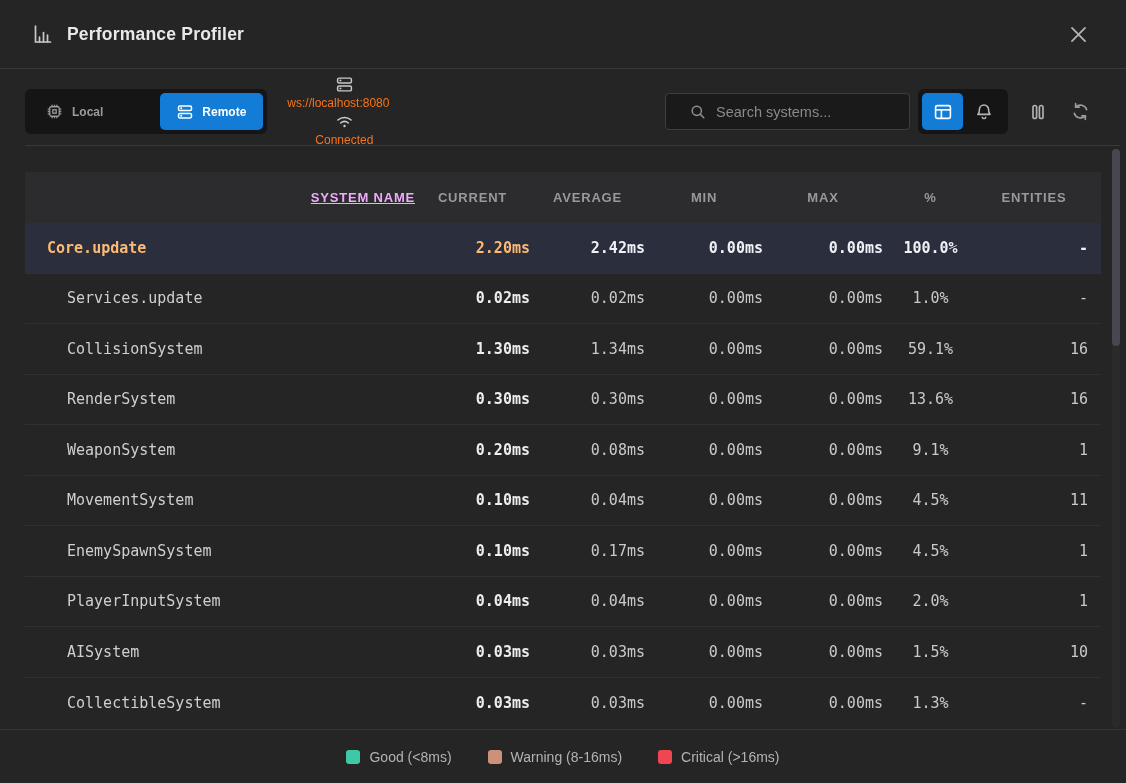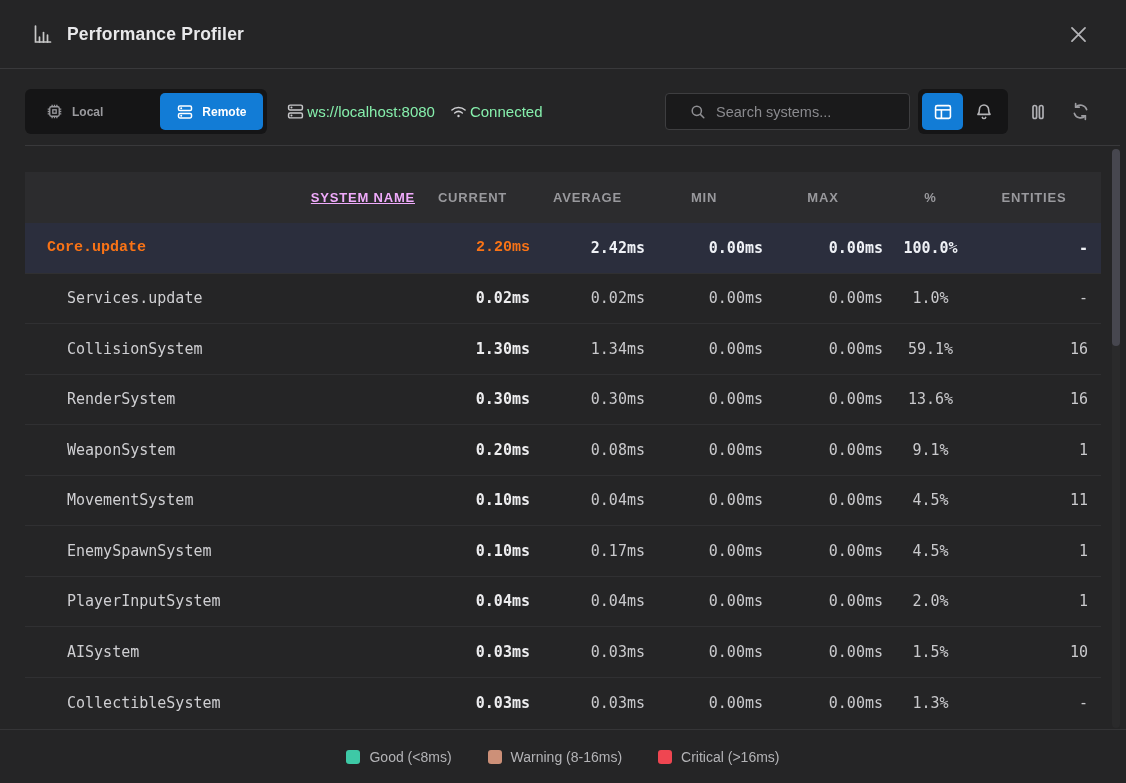--- a/index.html
+++ b/index.html
@@ -29,21 +29,21 @@
   .segmented {
     display:flex; align-items:stretch; background:#151516;
     border-radius:6px; padding:4px; height:45px;
   }
   .seg-btn {
     display:flex; align-items:center; gap:9px; border:none; cursor:pointer;
     background:transparent; color:#9a9a9e; font-size:12px; font-weight:600;
     padding:0 17px; border-radius:5px; font-family:"Liberation Sans", sans-serif;
   }
   .seg-btn.active { background:#127cd6; color:#ffffff;margin-left:40px; }
-  .conn { display:flex; align-items:center; margin-left:20px; gap:3px; color:#86efac; font-size:15px; }
+  .conn { display:flex; align-items:center; margin-left:20px; gap:3px; color:#f97316; font-size:12px;flex-direction:column; }
   .conn .url { margin-right:12px; }
   .tb-spacer { flex:1; }
   .search {
     display:flex; align-items:center; gap:10px; width:245px; height:37px;
     background:#1a1a1b; border:1px solid #3e3e40; border-radius:4px;
     padding:0 24px;
   }
   .search input {
     flex:1; background:transparent; border:none; outline:none;
     color:#d4d4d4; font-size:14.5px; font-family:"Liberation Sans", sans-serif;
@@ -72,21 +72,21 @@
     font-size:13px; font-weight:700; color:#99999d; letter-spacing:.8px;
   }
   .tbody { position:absolute; top:223px; left:25px; width:1076px; }
   .trow {
     display:flex; align-items:center; height:50.5px;
     border-bottom:1px solid #303032; cursor:pointer;
     font-family:"DejaVu Sans Mono", monospace; font-size:15px; color:#c9c9cc;
   }
   .trow:last-child { border-bottom:none; }
   .trow.highlight { background:#2b2e3d; color:#eff1f6; font-weight:700; }
-  .trow.highlight .c-name, .trow.highlight .c-current { color:#f97316;font-family:Liberation Mono, monospace; }
+  .trow.highlight .c-name, .trow.highlight .c-current { color:#fdba74; }
   .c-name   { width:390px; color:#cfcfd2; text-align:left; overflow:hidden; white-space:nowrap; }
   .c-name.indent-0 { padding-left:22px; }
   .c-name.indent-1 { padding-left:42px; }
   .c-current  { width:115px; text-align:right; font-weight:700; color:#ededef; }
   .c-average  { width:115px; text-align:right; }
   .c-min      { width:118px; text-align:right; }
   .c-max      { width:120px; text-align:right; }
   .c-pct      { width:97px;  text-align:center; padding-right:2px; }
   .c-entities { width:120px; text-align:right; padding-right:12px; }
   .thead > div { font-family:"Liberation Sans", sans-serif; text-align:center; }

